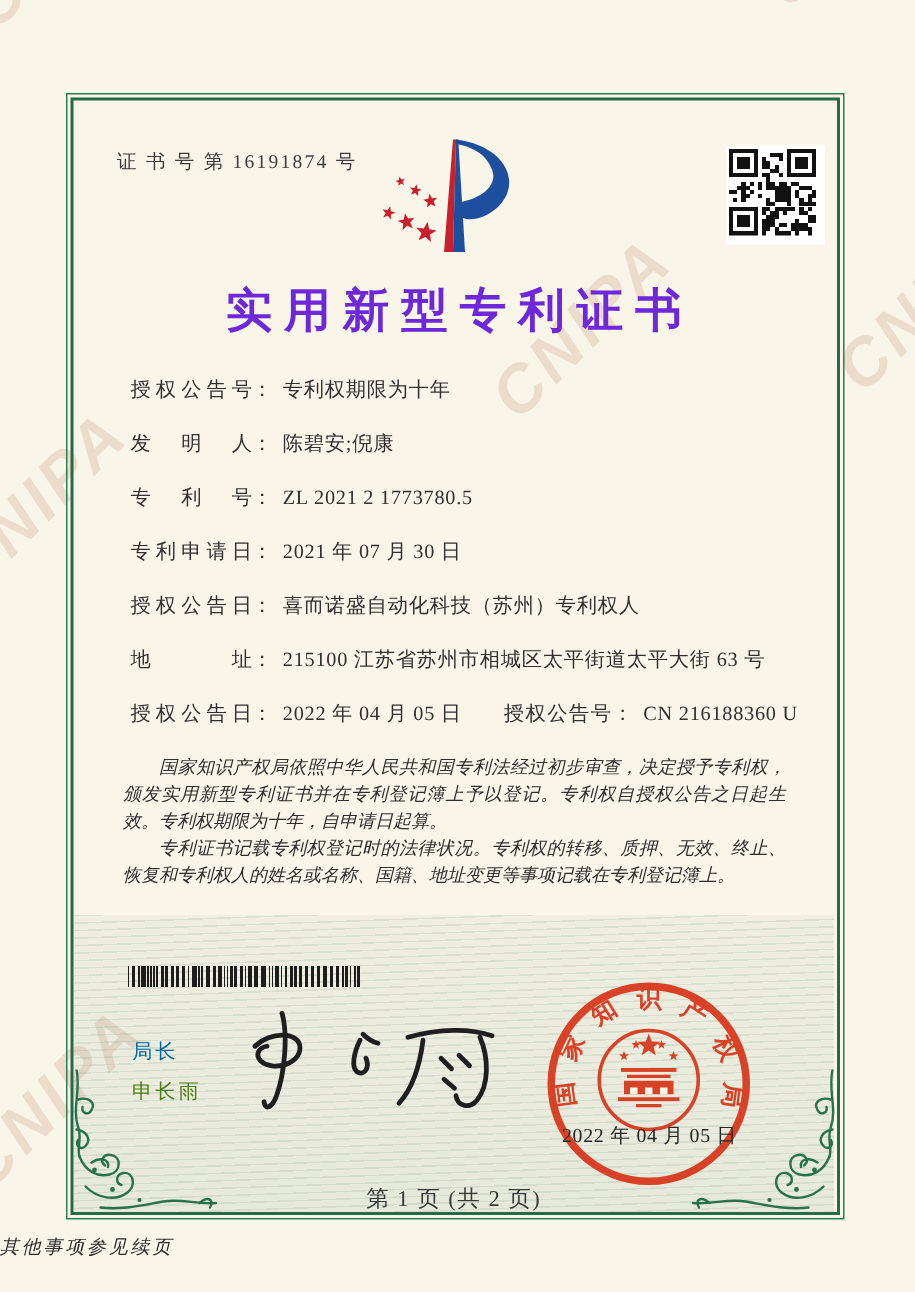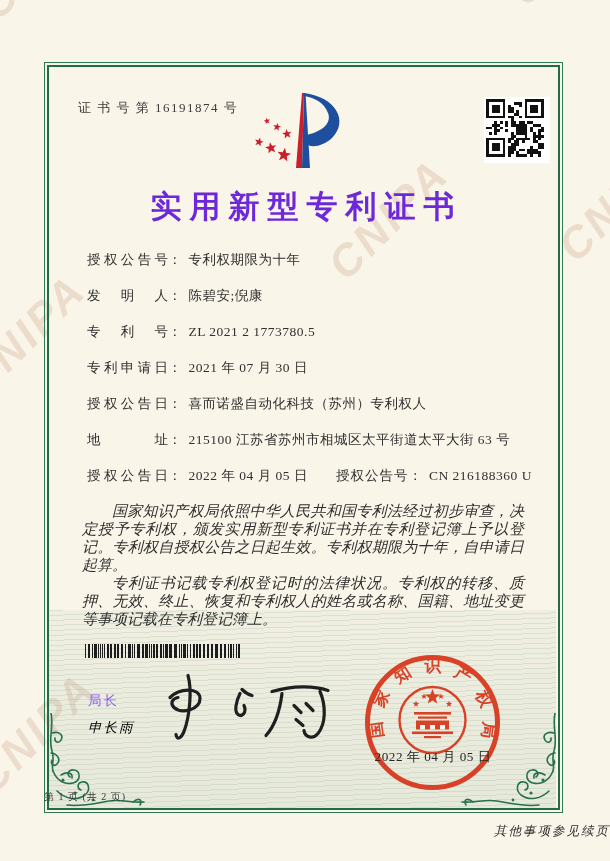--- a/index.html
+++ b/index.html
@@ -42,42 +42,42 @@
   .fields{position:absolute;left:87px;top:251px;width:442px;font-size:13.5px;color:#303030;}
   .frow{height:36px;white-space:nowrap;}
   .flabel{display:inline-block;width:81px;text-align:justify;text-align-last:justify;vertical-align:top;}
   .fcolon{margin:0 7px 0 0;}
   .fval{letter-spacing:0.5px;}
   .fpair2{margin-left:28px;margin-top:12px;}
   .flabel2{letter-spacing:1px;}
 
   .legal{
     position:absolute;left:82px;top:502px;width:442px;
-    font-size:15px;line-height:18px;font-style:italic;text-align:justify;color:#2e2e2e;
+    font-size:12px;line-height:18px;font-style:italic;text-align:justify;color:#2e2e2e;
   }
   .legal p{margin:0;text-indent:2em;}
 
   .barcode{position:absolute;left:85px;top:644px;width:158px;height:14px;}
 
-  .sig-title{position:absolute;left:88px;top:692px;font-size:13.5px;letter-spacing:2px;color:#8b5cf6;}
-  .sig-name{position:absolute;left:88px;top:719px;font-size:13.5px;letter-spacing:2px;color:#000000;font-style:italic;}
+  .sig-title{position:absolute;left:88px;top:692px;font-size:13.5px;letter-spacing:2px;color:#0369a1;}
+  .sig-name{position:absolute;left:88px;top:719px;font-size:13.5px;letter-spacing:2px;color:#4d7c0f;}
   .sig-script{position:absolute;left:148px;top:666px;width:195px;height:88px;}
 
   .seal{position:absolute;left:360px;top:650px;width:145px;height:145px;opacity:0.95;}
   .seal-date{
     position:absolute;left:352px;top:748px;width:162px;text-align:center;
     font-size:13.2px;color:#262626;letter-spacing:0.5px;z-index:5;
   }
 
   .flourish{position:absolute;width:100px;height:97px;}
   .flourish.bl{left:47px;top:713px;}
   .flourish.br{left:459px;top:713px;transform:scaleX(-1);}
 
-  .pageinfo{position:absolute;left:44px;top:790px;width:517px;text-align:left;font-size:10px;color:#3a3a3a;letter-spacing:1px;}
-  .contnote{position:absolute;left:0;top:823px;width:610px;text-align:right;font-size:12.5px;font-style:italic;color:#2e2e2e;letter-spacing:2px;}
+  .pageinfo{position:absolute;left:44px;top:790px;width:517px;text-align:center;font-size:15px;color:#3a3a3a;letter-spacing:1px;}
+  .contnote{position:absolute;left:0;top:823px;width:610px;text-align:left;font-size:12.5px;font-style:italic;color:#2e2e2e;letter-spacing:2px;}
 </style>
 </head>
 <body>
 
 <div class="page">
 
   <div class="wm" style="left:-30px;top:-6px;">CNIPA</div>
   <div class="wm" style="left:498px;top:-20px;">CNIPA</div>
   <div class="wm" style="left:548px;top:236px;">CNIPA</div>
   <div class="wm" style="left:318px;top:254px;">CNIPA</div>

